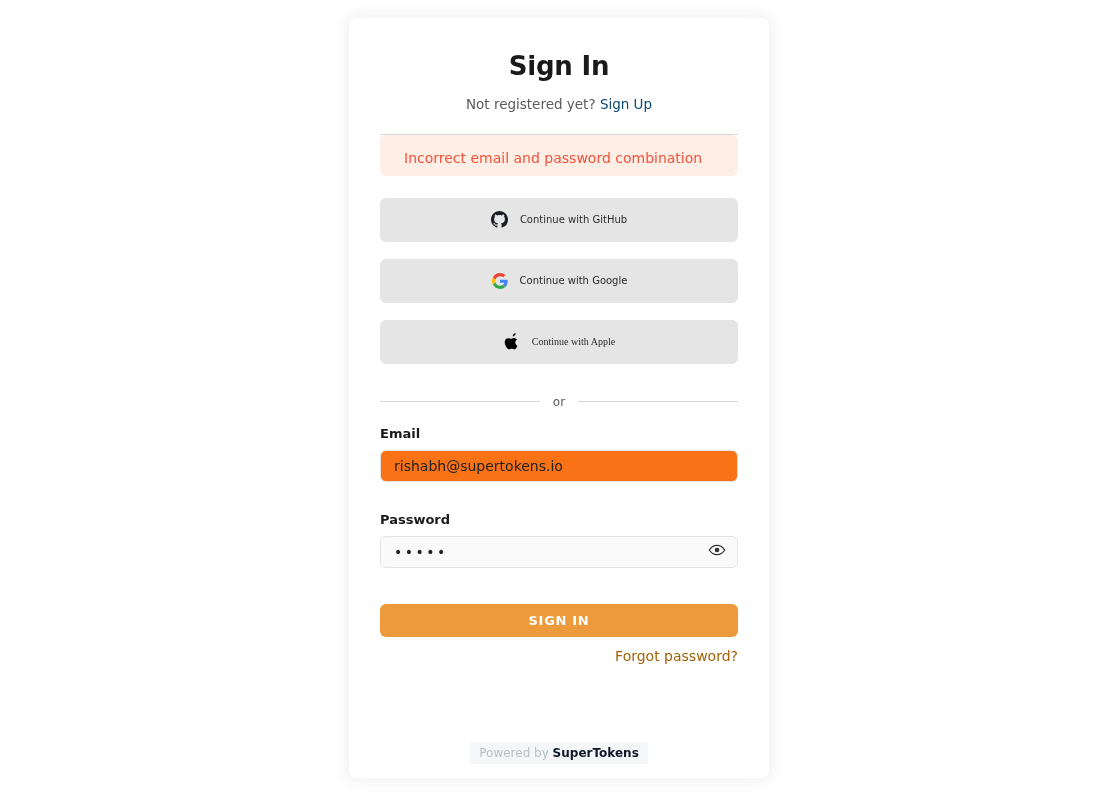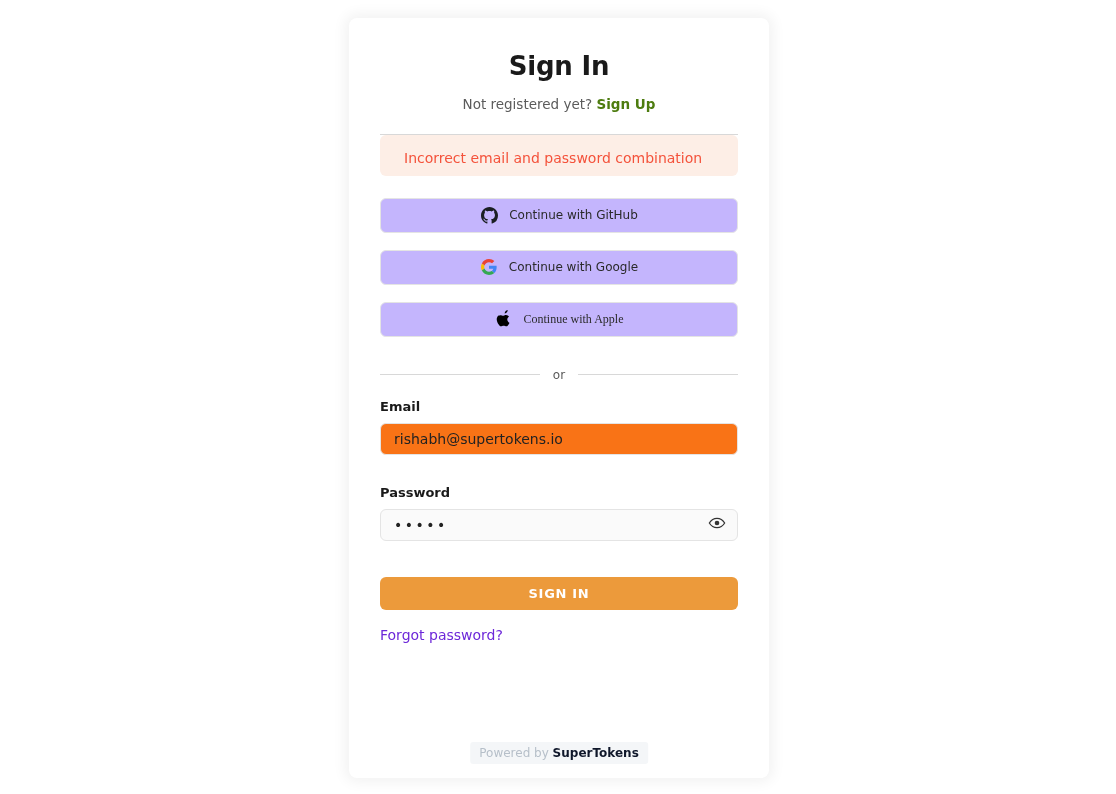--- a/index.html
+++ b/index.html
@@ -44,24 +44,23 @@
   }
 
   .subtitle-row {
     margin-top: 15px;
     text-align: center;
     font-size: 13.5px;
     color: #5b5b5b;
   }
 
   .signup-link {
-    color: #4d7c0f;
+    color: #0c4a6e;
     text-decoration: none;
     cursor: pointer;
-    font-weight: bold;
   }
 
   .header-rule {
     margin-top: 22px;
     height: 1px;
     background: #d8d8d8;
     border: 0;
   }
 
   
@@ -79,26 +78,26 @@
   
   .providers { margin-top: 22px; }
 
   .provider-btn {
     position: relative;
     display: flex;
     align-items: center;
     justify-content: center;
     gap: 11px;
     width: 100%;
-    height: 35px;
+    height: 44px;
     margin-bottom: 17px;
-    background: #c4b5fd;
+    background: #e5e5e5;
     border: 1px solid #e4e4e4;
     border-radius: 6px;
-    font-size: 12px;
+    font-size: 10px;
     color: #2a2a2a;
     cursor: pointer;
     font-family: inherit;
   }
   .provider-btn:last-child { margin-bottom: 0; font-family: Liberation Serif, serif; }
 
   .provider-icon {
     display: inline-flex;
     align-items: center;
     justify-content: center;
@@ -195,24 +194,24 @@
     color: #ffffff;
     font-family: inherit;
     font-size: 13px;
     font-weight: 700;
     letter-spacing: 0.7px;
     cursor: pointer;
   }
 
   .forgot-link {
     display: block;
-    margin-top: 17px;
-    text-align: left;
+    margin-top: 11px;
+    text-align: right;
     font-size: 14px;
-    color: #6d28d9;
+    color: #a16207;
     text-decoration: none;
     cursor: pointer;
   }
 
   
   .powered-badge {
     position: absolute;
     left: 50%;
     transform: translateX(-50%);
     bottom: 14px;

